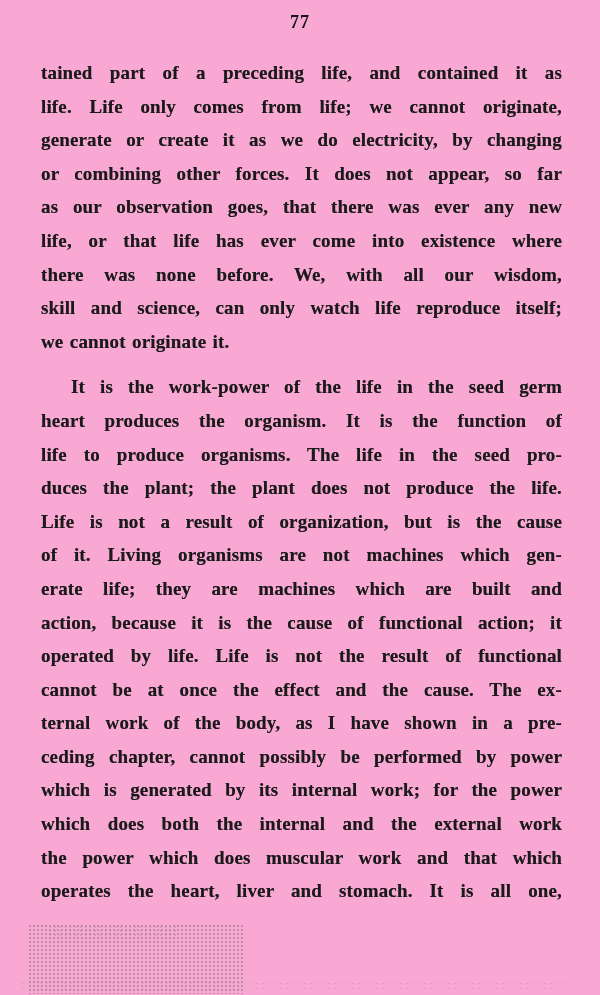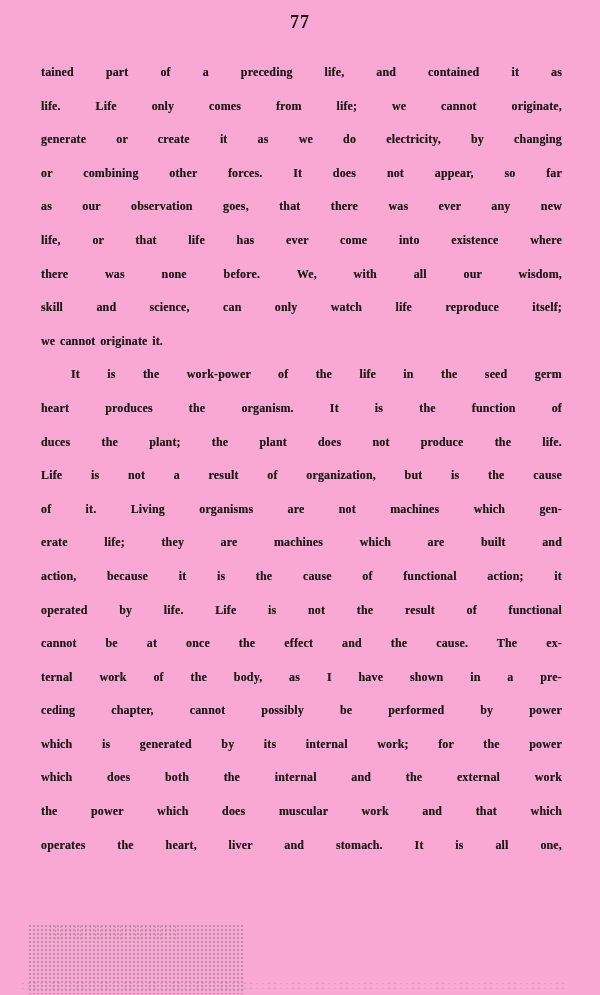--- a/index.html
+++ b/index.html
@@ -29,39 +29,40 @@
   }
   .text-block {
     position: absolute;
     top: 56px;
     left: 41px;
     width: 521px;
     z-index: 2;
     color: #1a1a1a;
   }
   .text-line {
-    font-size: 12px;
+    font-size: 19px;
     font-weight: 700;
     line-height: 33.6px;
     height: 33.6px;
     white-space: normal;
     letter-spacing: 0.15px;
     word-spacing: 1.5px;
     text-shadow: 0 0 0.5px rgba(20,20,20,0.55);
     overflow: hidden;
   }
   .text-line.j {
     text-align: justify;
     text-align-last: justify;
   }
   .text-line.end {
     text-align: left;
   }
   .text-line.indent {
     text-indent: 30px;
+    margin-top: 12px;
   }
   
   .noise-patch {
     position: absolute;
     left: 28px;
     top: 924px;
     width: 215px;
     height: 70px;
     background-image: radial-gradient(circle, #6e6e6e 0.7px, transparent 1.2px);
     background-size: 4px 4px;
@@ -104,20 +105,21 @@
       <div class="text-line j">life.  Life only comes from life; we cannot originate,</div>
       <div class="text-line j">generate or create it as we do electricity, by changing</div>
       <div class="text-line j">or combining other forces.  It does not appear, so far</div>
       <div class="text-line j">as our observation goes, that there was ever any new</div>
       <div class="text-line j">life, or that life has ever come into existence where</div>
       <div class="text-line j">there was none before.  We, with all our wisdom,</div>
       <div class="text-line j">skill and science, can only watch life reproduce itself;</div>
       <div class="text-line end">we cannot originate it.</div>
       <div class="text-line j indent">It is the work-power of the life in the seed germ</div>
       <div class="text-line j">heart produces the organism.  It is the function of</div>
+      <div class="text-line j">life to produce organisms.  The life in the seed pro-</div>
       <div class="text-line j">duces the plant; the plant does not produce the life.</div>
       <div class="text-line j">Life is not a result of organization, but is the cause</div>
       <div class="text-line j">of it.  Living organisms are not machines which gen-</div>
       <div class="text-line j">erate life; they are machines which are built and</div>
       <div class="text-line j">action, because it is the cause of functional action; it</div>
       <div class="text-line j">operated by life.  Life is not the result of functional</div>
       <div class="text-line j">cannot be at once the effect and the cause.  The ex-</div>
       <div class="text-line j">ternal work of the body, as I have shown in a pre-</div>
       <div class="text-line j">ceding chapter, cannot possibly be performed by power</div>
       <div class="text-line j">which is generated by its internal work; for the power</div>

